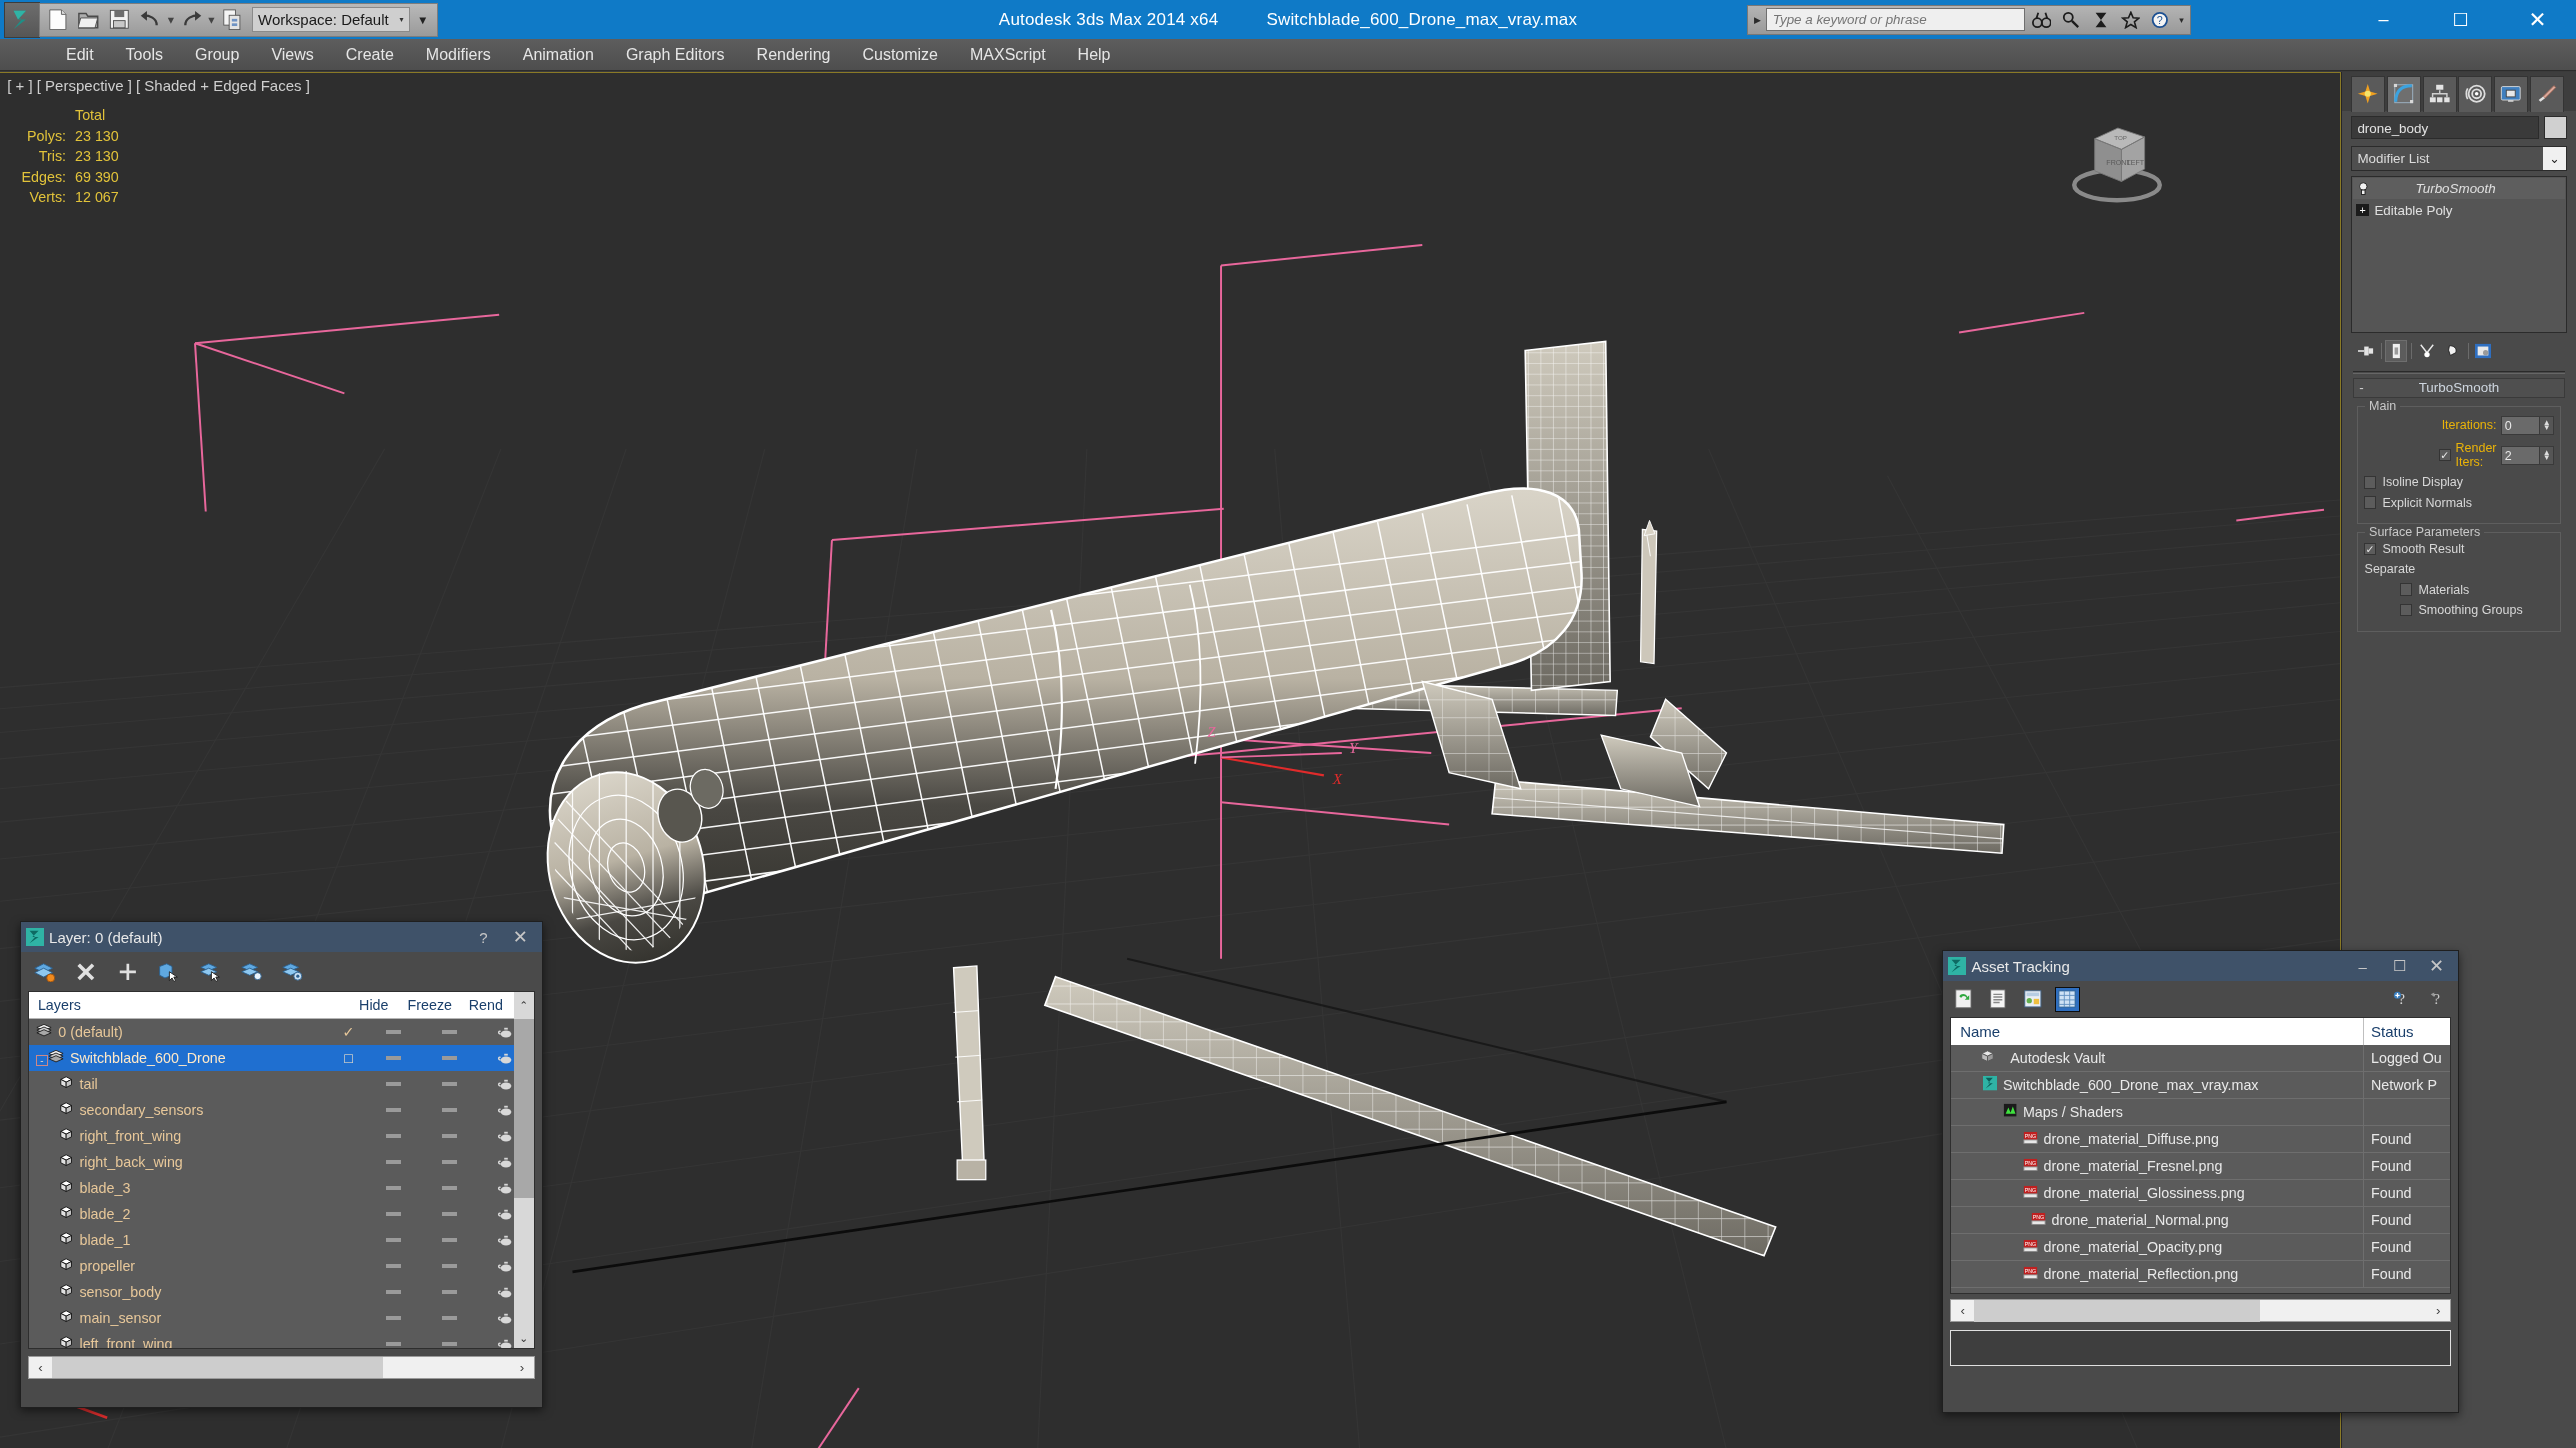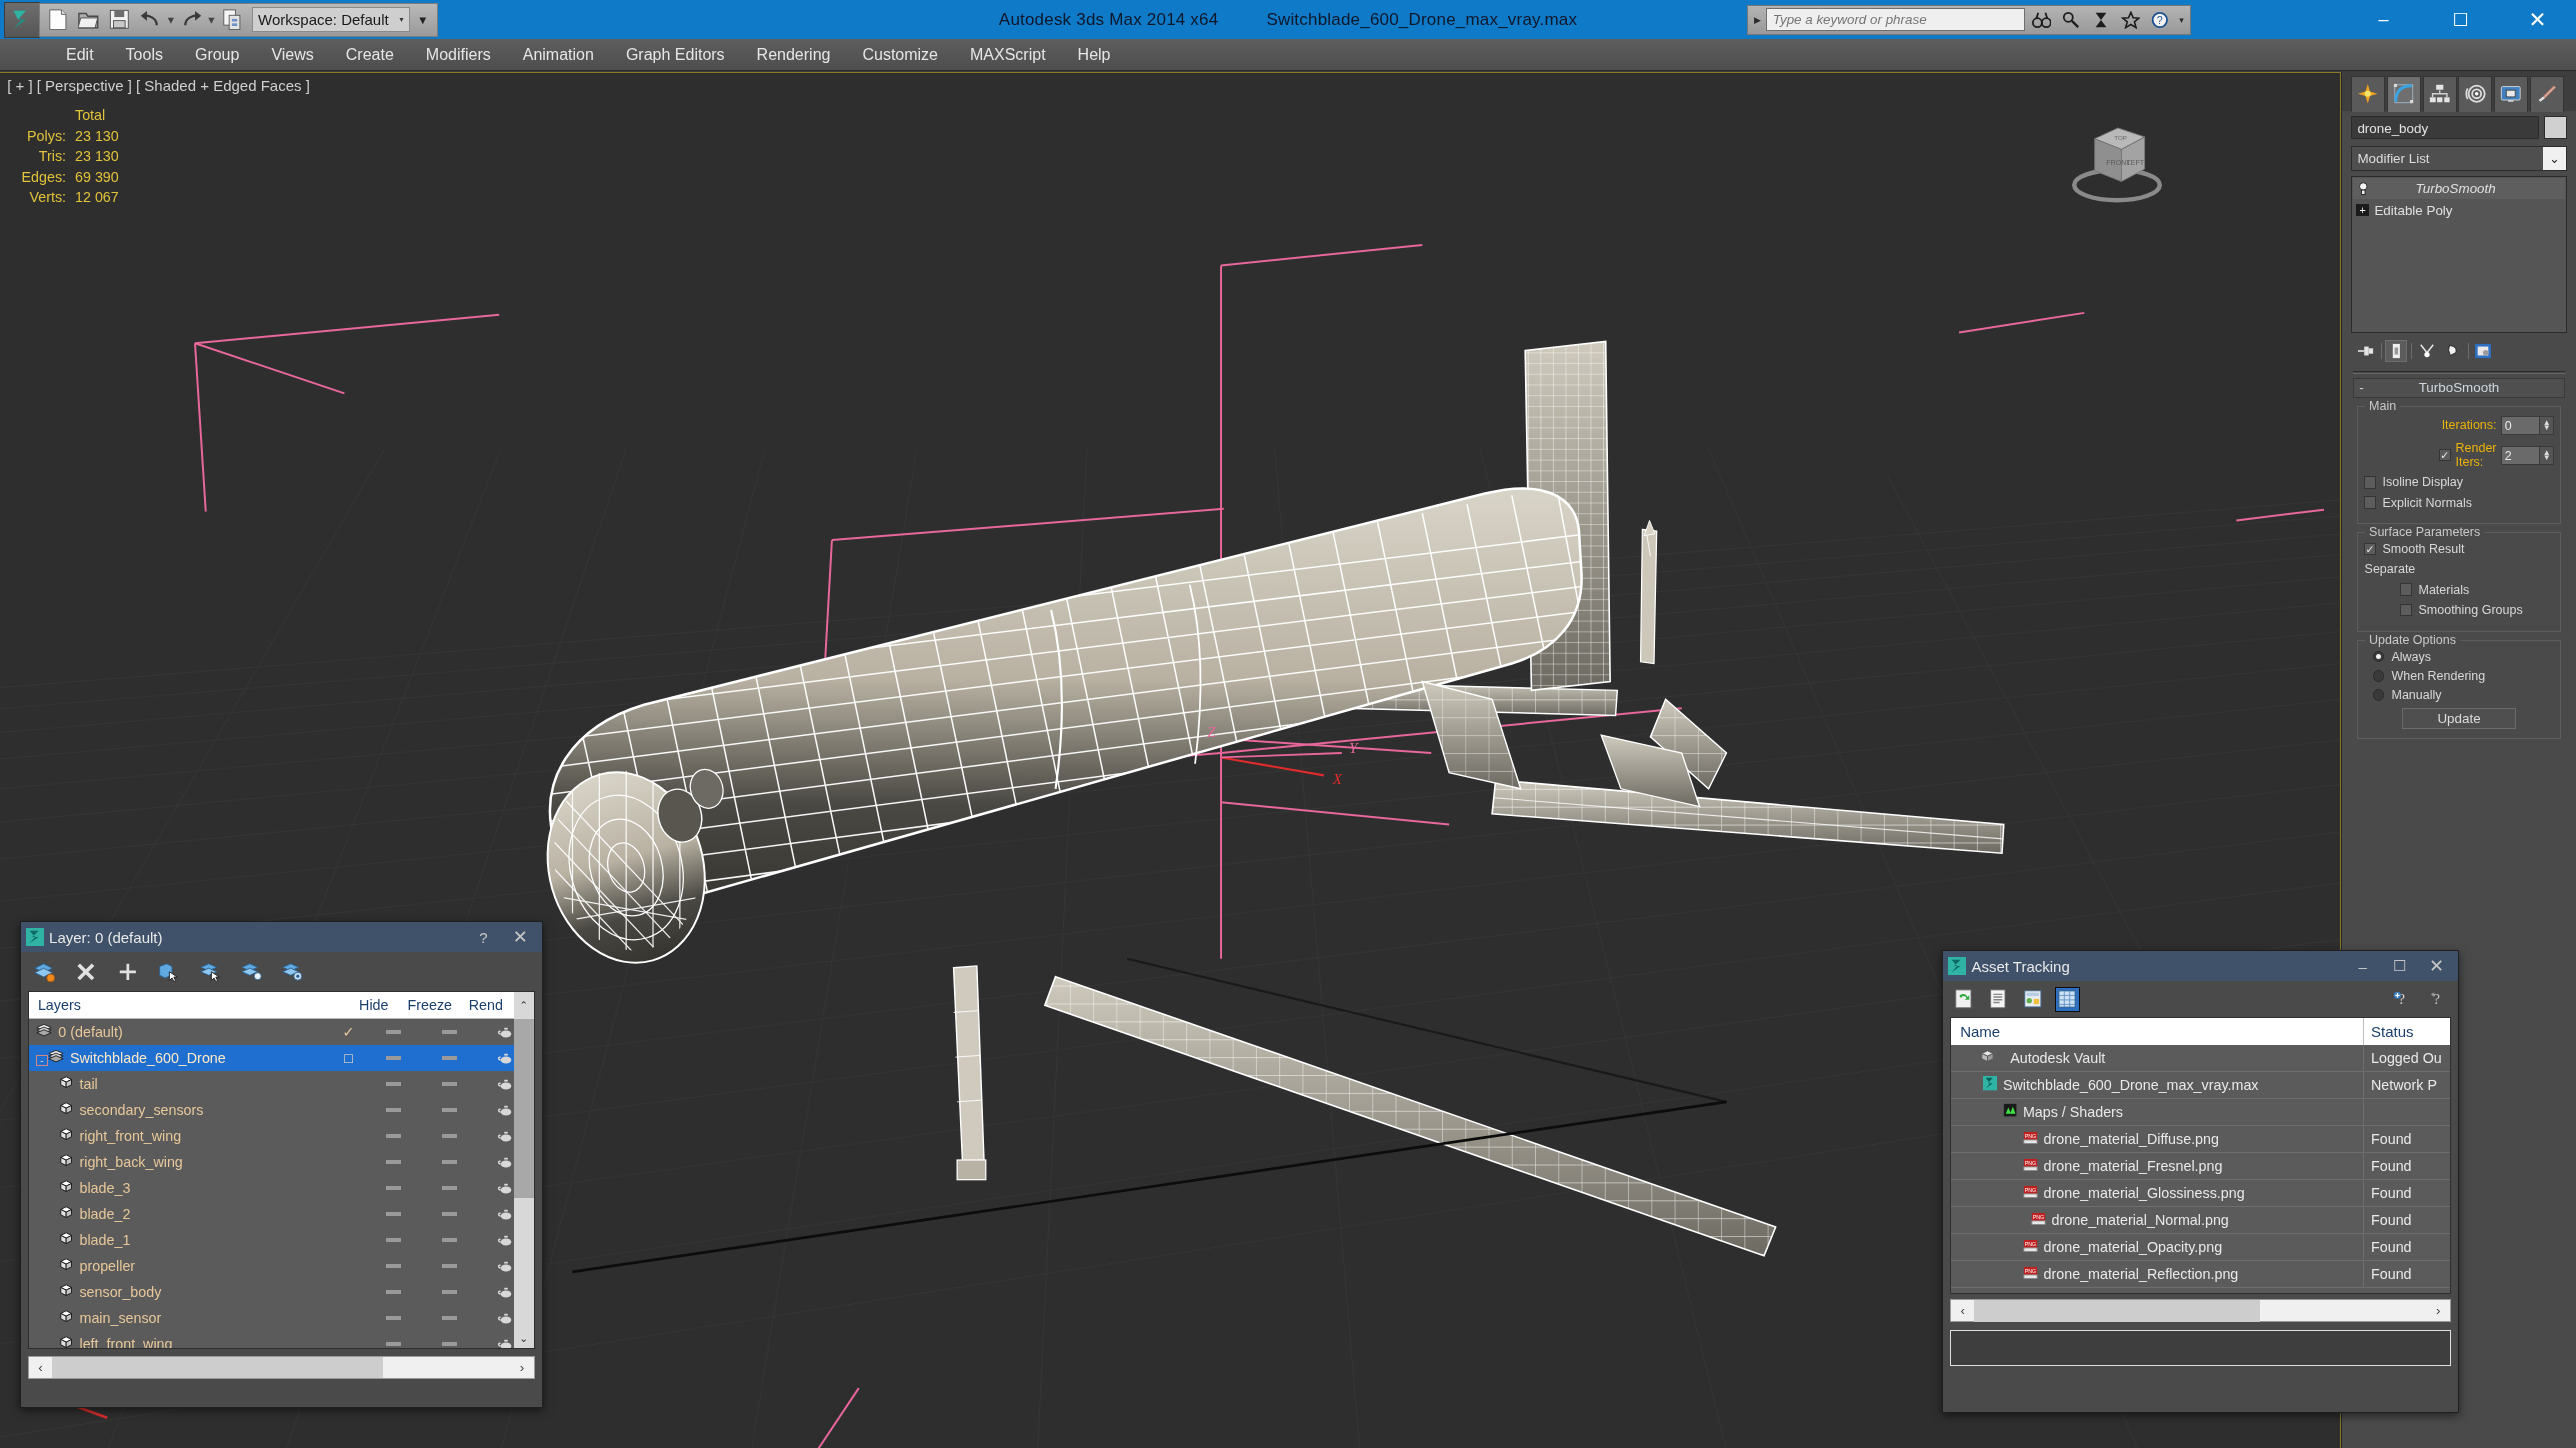--- a/index.html
+++ b/index.html
@@ -17,21 +17,21 @@
   .qat-sep { color:#444; font-size:12.5px; padding:0 0.9px;}
   .ws-combo { height:25px; background:#cfcfcf; border:0.9px solid #8a8a8a;
     display:flex; align-items:center; padding:0 5.4px; font-size:15px; color:#1a1a1a;
     gap:10.7px; margin-left:3.6px;}
   .ws-arrow { font-size:8px; color:#333; }
   .tb-bigarrow { font-size:11.6px; color:#222; padding:0 5.4px; }
   .maxlogo { position:absolute; left:3.6px; top:1.8px; width:36px; height:36px;
     background:linear-gradient(#6d6d6d,#565656); border:0.9px solid #3c3c3c;
     display:flex; align-items:center; justify-content:center; }
   .tb-title { position:absolute; left:0; width:2576px; text-align:center;
-    font-size:17px; color:#0f172a; top:9.8px; letter-spacing:0.2px;}
+    font-size:17px; color:#ffffff; top:9.8px; letter-spacing:0.2px;}
   .tb-title .fname { margin-left:48px; }
   .tb-search { position:absolute; right:385px; top:4.5px; height:30px;
     background:linear-gradient(#b4b4b4,#999); border:0.9px solid #777;
     display:flex; align-items:center; padding:0 3.6px; gap:2.7px;}
   .tb-search .caret { font-size:9px; color:#2a2a2a; padding:0 2.7px;}
   .tb-search input { width:259px; height:23px; border:0.9px solid #6f6f6f;
     background:#efefef; font-size:13.4px; font-style:italic; color:#6a6a6a;
     padding:0 5.4px; font-family:"Liberation Sans",sans-serif; outline:none;}
   .si { width:27px; height:25px; display:flex; align-items:center;
     justify-content:center; }
@@ -774,38 +774,20 @@
         <div class="cbrow" style="padding-left:36px">
           <span class="cbox"></span>
           <span>Materials</span>
         </div>
         <div class="cbrow" style="padding-left:36px">
           <span class="cbox"></span>
           <span>Smoothing Groups</span>
         </div>
       </div>
 
-      <div class="group">
-        <div class="gtitle">Update Options</div>
-        <div class="rrow">
-          <span class="radio">
-              <i></i>
-            </span>
-          <span>Always</span>
-        </div>
-        <div class="rrow">
-          <span class="radio"></span>
-          <span>When Rendering</span>
-        </div>
-        <div class="rrow">
-          <span class="radio"></span>
-          <span>Manually</span>
-        </div>
-        <div class="updbtn">Update</div>
-      </div>
     </div>
   </div>
 </div>
 
 <div class="fwin lwin">
   <div class="fwin-title">
     <span class="ico">
       <svg width="18" height="18" viewBox="0 0 20 20">
           <rect width="20" height="20" fill="#2fb3a5"></rect>
           <path d="M4 3 L14 3 L7 10 L14 10 L4 17 L10 10 Z" fill="#0e6a63"></path>

